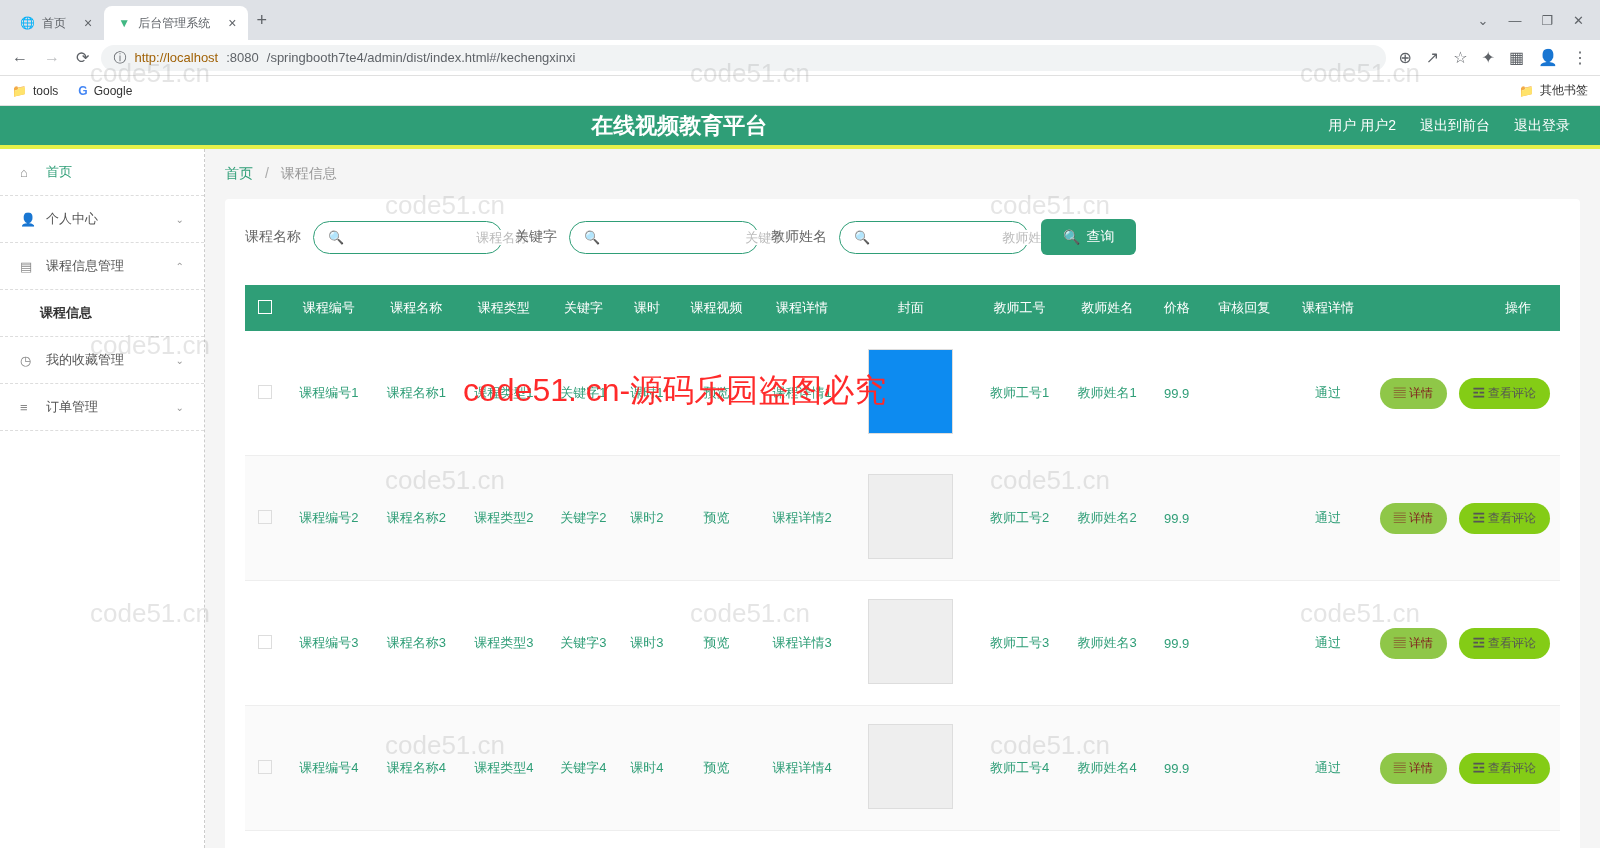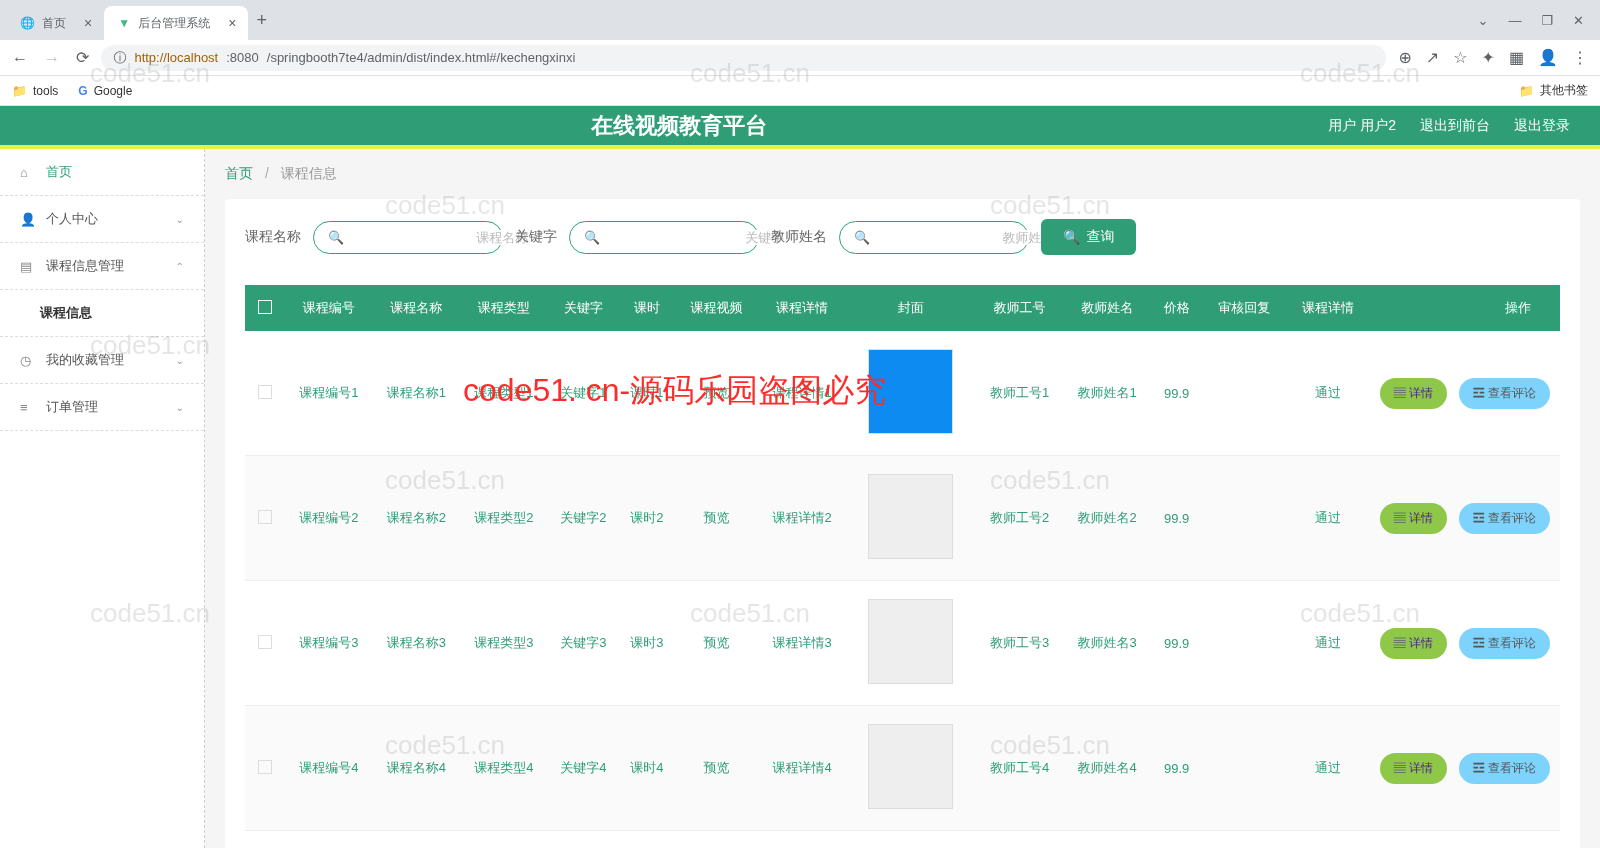--- a/index.html
+++ b/index.html
@@ -52,23 +52,23 @@
 thead { background: #2f9e77; color: #fff; }
 th { padding: 14px 8px; font-size: 13px; font-weight: normal; text-align: center; }
 th:first-child { width: 40px; }
 tbody tr { border-bottom: 1px solid #eee; }
 tbody tr:nth-child(even) { background: #fafafa; }
 td { padding: 18px 6px; text-align: center; font-size: 13px; color: #2f9e77; vertical-align: middle; }
 td.checkbox-cell { color: #ccc; }
 .cell-link { color: #2f9e77; text-align: center; }
 .thumb { width: 85px; height: 85px; background: #eee; display: inline-flex; align-items: center; justify-content: center; font-size: 10px; color: #999; border: 1px solid #ddd; }
 .thumb.blue { background: #0d8bf0; }
-.op-btn { display: inline-flex; align-items: center; gap: 4px; border-radius: 20px; padding: 7px 14px; font-size: 12px; cursor: pointer; border: none; color: #4c1d95; margin: 0 4px; }
+.op-btn { display: inline-flex; align-items: center; gap: 4px; border-radius: 20px; padding: 7px 14px; font-size: 12px; cursor: pointer; border: none; color: #7f1d1d; margin: 0 4px; }
 .op-detail { background: #8fc748; }
-.op-comment { background: #7dd3fc; color: #555; }
+.op-comment { background: #84cc16; color: #555; }
 .checkbox { width: 14px; height: 14px; border: 1.5px solid #fff; display: inline-block; }
 .checkbox.body { border-color: #ddd; }
 .watermark-bg { position: fixed; pointer-events: none; opacity: 0.25; color: #999; font-size: 26px; z-index: 100; }
 .watermark-red { position: absolute; color: #ff2a2a; font-size: 32px; font-weight: 500; z-index: 50; pointer-events: none; white-space: nowrap; }
 .wm1 { top: 58px; left: 90px; } .wm2 { top: 58px; left: 690px; } .wm3 { top: 58px; left: 1300px; }
 .wm4 { top: 190px; left: 385px; } .wm5 { top: 190px; left: 990px; }
 .wm6 { top: 330px; left: 90px; } .wm7 { top: 598px; left: 90px; }
 .wm8 { top: 465px; left: 385px; } .wm9 { top: 465px; left: 990px; }
 .wm10 { top: 598px; left: 690px; } .wm11 { top: 598px; left: 1300px; }
 .wm12 { top: 730px; left: 385px; } .wm13 { top: 730px; left: 990px; }

